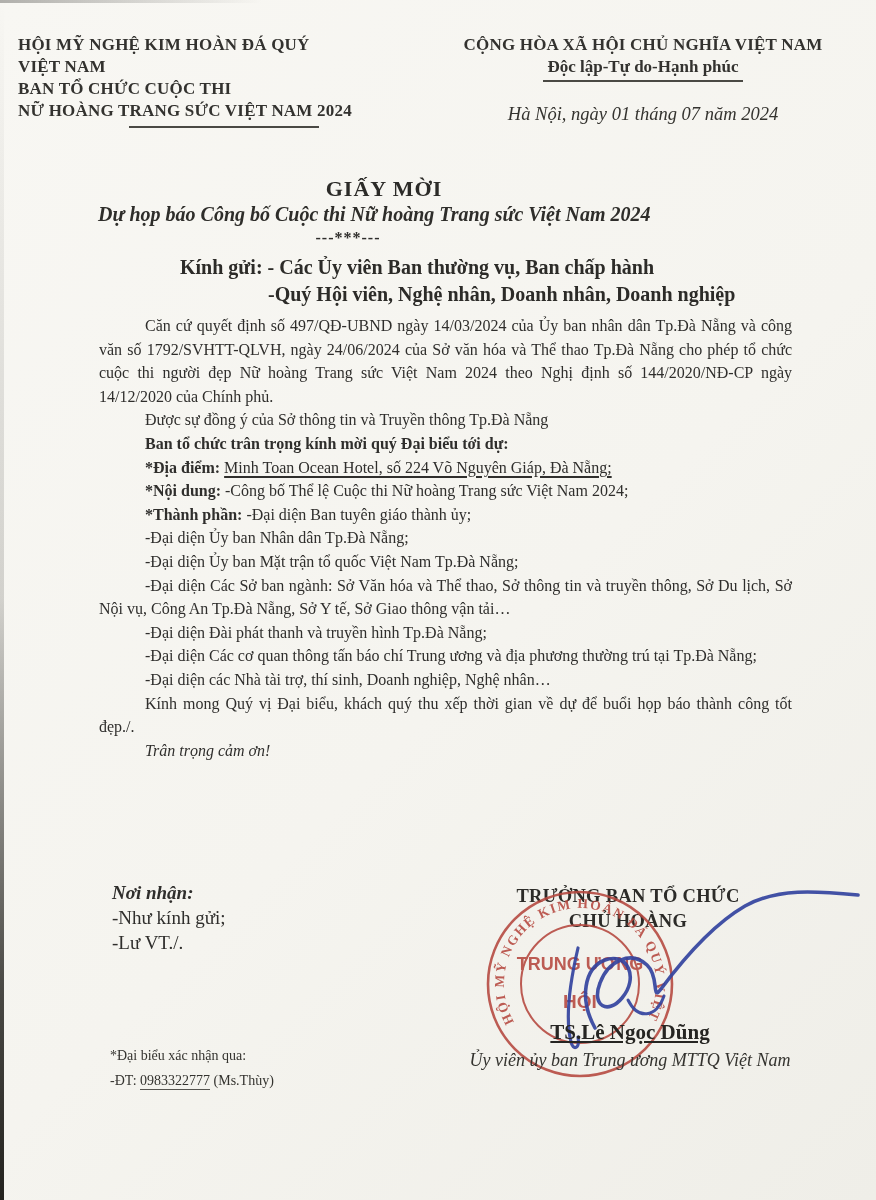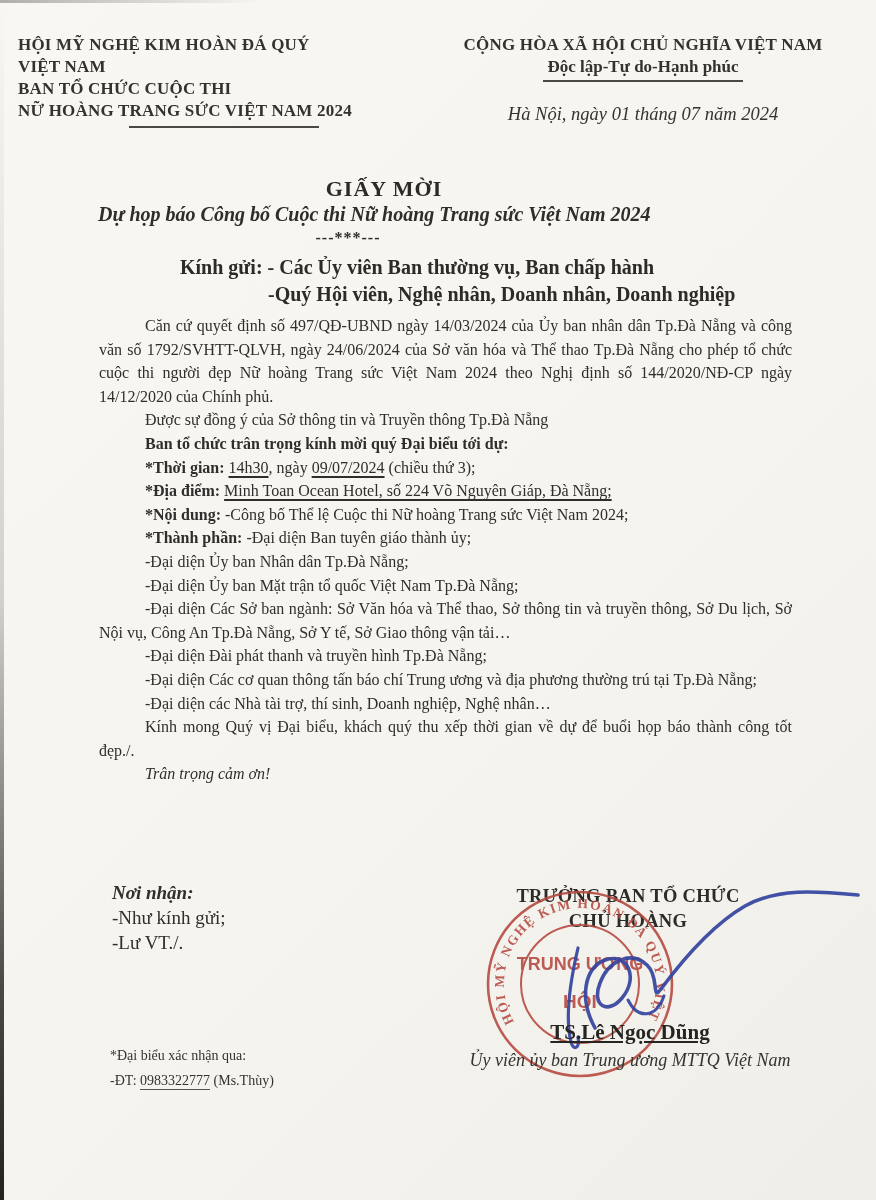--- a/index.html
+++ b/index.html
@@ -86,21 +86,20 @@
   <div class="doc-subtitle">Dự họp báo Công bố Cuộc thi Nữ hoàng Trang sức Việt Nam 2024</div>
   <div class="doc-divider">---***---</div>
 
   <div class="sal1">Kính gửi: - Các Ủy viên Ban thường vụ, Ban chấp hành</div>
   <div class="sal2">-Quý Hội viên, Nghệ nhân, Doanh nhân, Doanh nghiệp</div>
 
   <div class="body-block">
       <p><span>Căn cứ quyết định số 497/QĐ-UBND ngày 14/03/2024 của Ủy ban nhân dân Tp.Đà Nẵng và công văn số 1792/SVHTT-QLVH, ngày 24/06/2024 của Sở văn hóa và Thể thao Tp.Đà Nẵng cho phép tổ chức cuộc thi người đẹp Nữ hoàng Trang sức Việt Nam 2024 theo Nghị định số 144/2020/NĐ-CP ngày 14/12/2020 của Chính phủ.</span></p>
       <p><span>Được sự đồng ý của Sở thông tin và Truyền thông Tp.Đà Nẵng</span></p>
       <p><span class="b">Ban tổ chức trân trọng kính mời quý Đại biểu tới dự:</span></p>
-      <p><span class="b">*Thời gian: </span><span class="u">14h30</span><span>, ngày </span><span class="u">09/07/2024</span><span> (chiều thứ 3);</span></p>
       <p><span class="b">*Địa điểm: </span><span class="u">Minh Toan Ocean Hotel, số 224 Võ Nguyên Giáp, Đà Nẵng;</span></p>
       <p><span class="b">*Nội dung: </span><span>-Công bố Thể lệ Cuộc thi Nữ hoàng Trang sức Việt Nam 2024;</span></p>
       <p><span class="b">*Thành phần: </span><span>-Đại diện Ban tuyên giáo thành ủy;</span></p>
       <p><span>-Đại diện Ủy ban Nhân dân Tp.Đà Nẵng;</span></p>
       <p><span>-Đại diện Ủy ban Mặt trận tổ quốc Việt Nam Tp.Đà Nẵng;</span></p>
       <p><span>-Đại diện Các Sở ban ngành: Sở Văn hóa và Thể thao, Sở thông tin và truyền thông, Sở Du lịch, Sở Nội vụ, Công An Tp.Đà Nẵng, Sở Y tế, Sở Giao thông vận tải…</span></p>
       <p><span>-Đại diện Đài phát thanh và truyền hình Tp.Đà Nẵng;</span></p>
       <p><span>-Đại diện Các cơ quan thông tấn báo chí Trung ương và địa phương thường trú tại Tp.Đà Nẵng;</span></p>
       <p><span>-Đại diện các Nhà tài trợ, thí sinh, Doanh nghiệp, Nghệ nhân…</span></p>
       <p><span>Kính mong Quý vị Đại biểu, khách quý thu xếp thời gian về dự để buổi họp báo thành công tốt đẹp./.</span></p>

